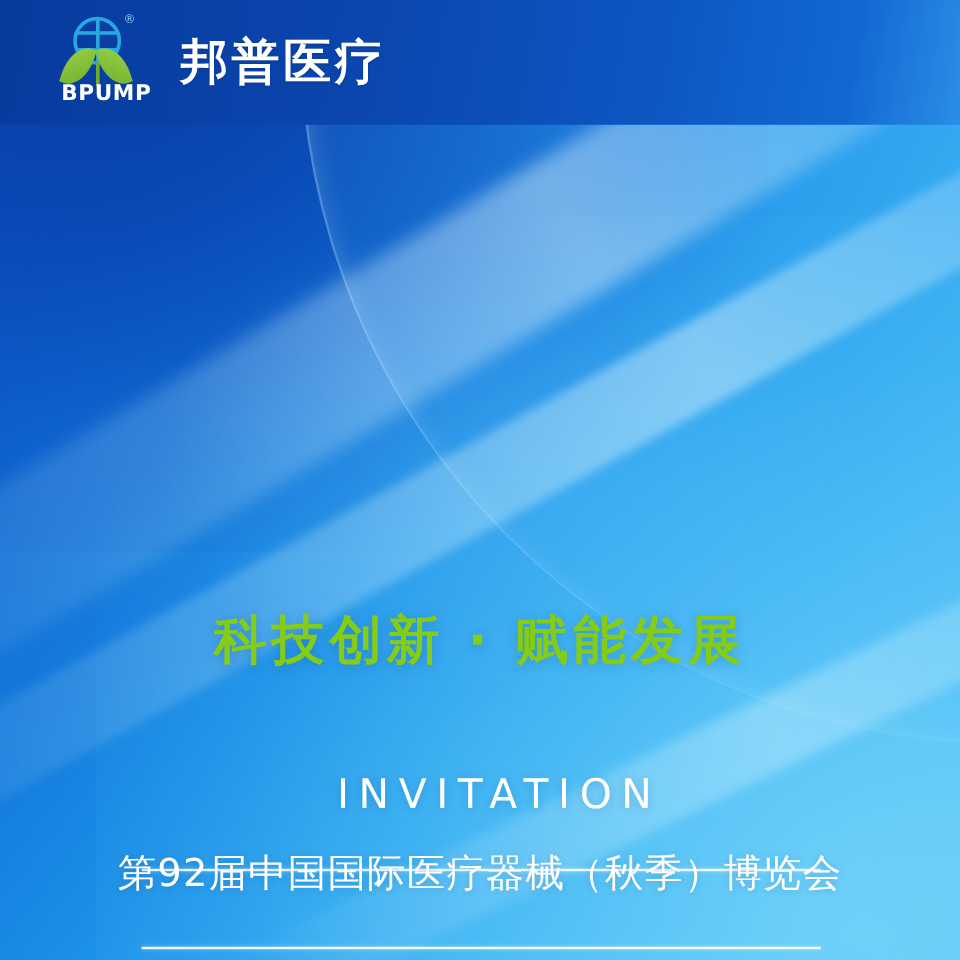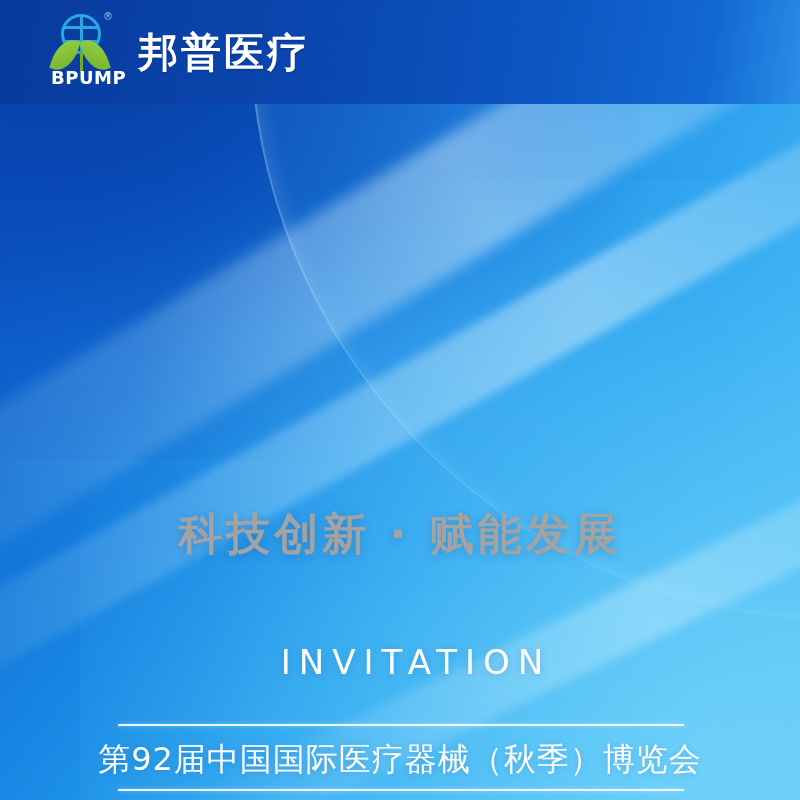--- a/index.html
+++ b/index.html
@@ -241,21 +241,21 @@
     top: 57px;
     width: 70px;
     text-align: center;
     color: #ffffff;
     font-size: 18px;
     font-weight: bold;
     letter-spacing: 0.5px;
     line-height: 1;
   }
   .brand-name {
-    margin-left: 14px;
+    margin-left: 26px;
     color: #ffffff;
     font-size: 40px;
     font-weight: bold;
     letter-spacing: 3px;
     line-height: 1;
     text-shadow: 0 1px 2px rgba(0,0,0,0.18);
   }
 
   
   .content {
@@ -279,21 +279,21 @@
     line-height: 1.08;
     text-shadow: 0 3px 18px rgba(5,45,120,0.28);
     white-space: nowrap;
   }
   .sub-title {
     position: absolute;
     top: 508px;
     left: 0;
     width: 800px;
     text-align: center;
-    color: #a3a3a3;
+    color: #84cc16;
     font-size: 44px;
     font-weight: bold;
     letter-spacing: 4px;
     line-height: 1.2;
     text-shadow: 0 2px 10px rgba(5,45,120,0.22);
     white-space: nowrap;
   }
   .en-title {
     position: absolute;
     top: 645px;
@@ -315,21 +315,21 @@
     width: 566px;
     height: 2px;
     background: rgba(255,255,255,0.92);
     box-shadow: 0 0 4px rgba(255,255,255,0.4);
   }
   .rule-top    { top: 724px; }
   .rule-bottom { top: 789px; }
 
   .event-name {
     position: absolute;
-    top: 736px;
+    top: 704px;
     left: 0;
     width: 800px;
     text-align: center;
     color: #ffffff;
     font-size: 32px;
     font-weight: 400;
     letter-spacing: 1px;
     line-height: 1.45;
     white-space: nowrap;
     text-shadow: 0 1px 6px rgba(5,45,120,0.18);

